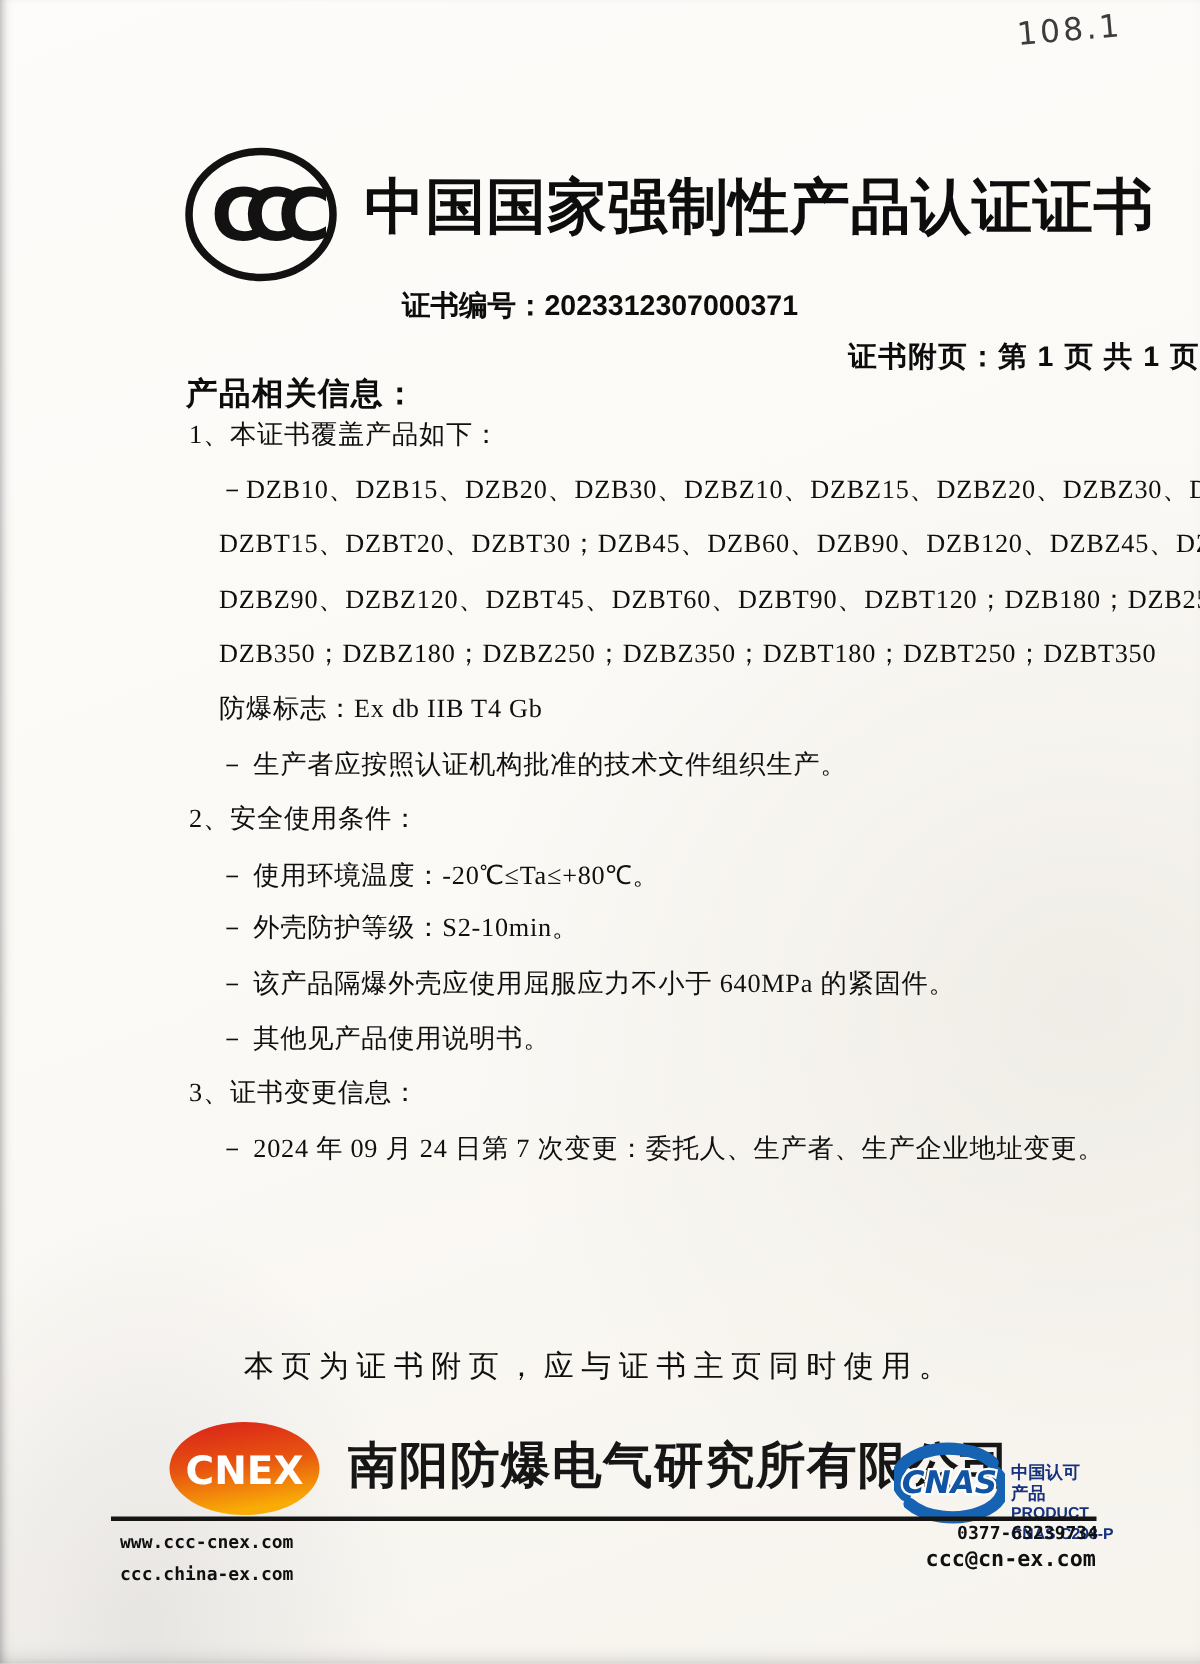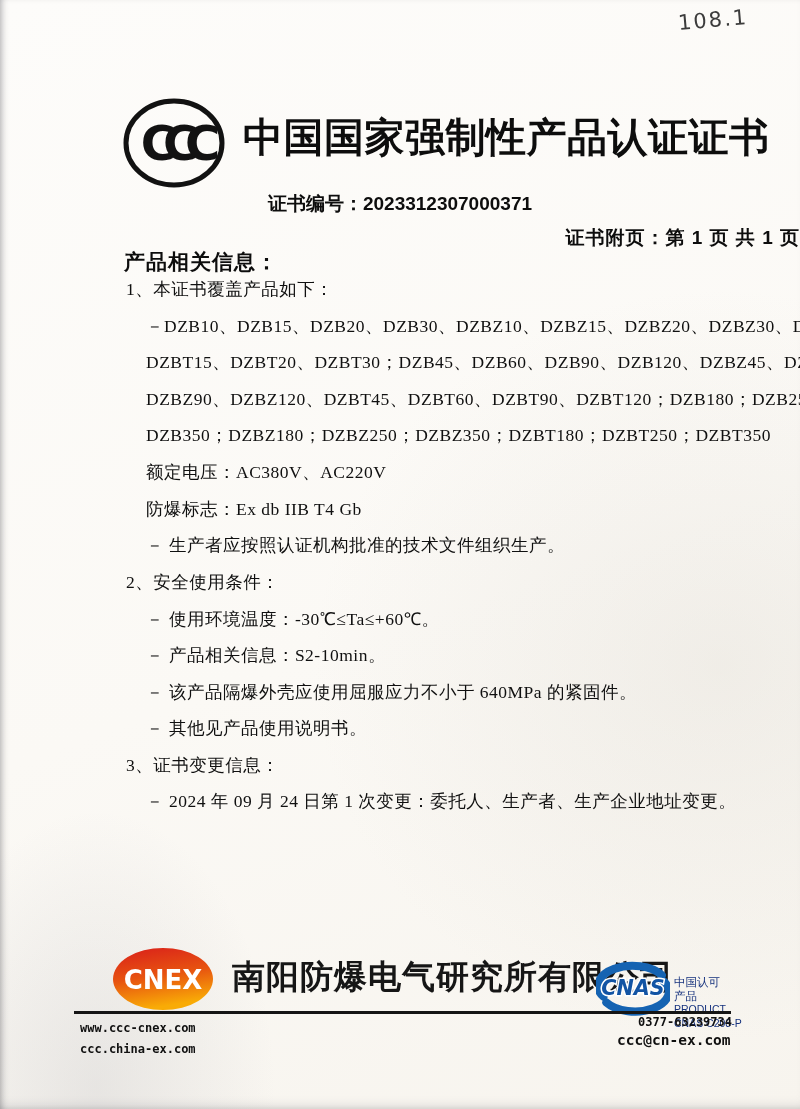--- a/index.html
+++ b/index.html
@@ -44,21 +44,21 @@
     position:absolute; left:0; top:897px; width:100%; text-align:center;
     font-family:"Liberation Serif", serif; font-size:20px; letter-spacing:5px; color:#101010;
   }
   
   .cnex-logo { position:absolute; left:112px; top:947px; }
   .company-name {
     position:absolute; left:232px; top:955px; width:360px;
     font-size:33px; font-weight:bold; letter-spacing:1px; white-space:nowrap; color:#161616;
   }
   .cnas-block { position:absolute; left:596px; top:944px; display:flex; align-items:center; }
-  .cnas-caption { margin-left:4px; line-height:13.5px; color:#16327e; font-weight:normal;margin-top:32px; }
+  .cnas-caption { margin-left:4px; line-height:13.5px; color:#16327e; font-weight:bold;margin-top:32px; }
   .cnas-caption .zh { font-size:11.5px; }
   .cnas-caption .en { font-size:10.5px; font-family:"Liberation Sans", sans-serif; }
   .rule { position:absolute; left:74px; top:1011px; width:657px; height:3px; background:#151515; }
   .websites {
     position:absolute; left:80px; top:1018px;
     font-family:"DejaVu Sans Mono", monospace; font-weight:bold; font-size:12px; line-height:21px; color:#101010;
   }
   .address-line {
     position:absolute; left:233px; top:1024px;
     font-size:17px; font-weight:bold; letter-spacing:0.5px; color:#101010; white-space:nowrap;
@@ -94,32 +94,32 @@
   </div>
 
   <div class="section-title">产品相关信息：</div>
 
   <div class="body-lines">
     <div class="line">1、本证书覆盖产品如下：</div>
     <div class="line ind">－DZB10、DZB15、DZB20、DZB30、DZBZ10、DZBZ15、DZBZ20、DZBZ30、DZBT10、</div>
     <div class="line ind">DZBT15、DZBT20、DZBT30；DZB45、DZB60、DZB90、DZB120、DZBZ45、DZBZ60、</div>
     <div class="line ind">DZBZ90、DZBZ120、DZBT45、DZBT60、DZBT90、DZBT120；DZB180；DZB250；</div>
     <div class="line ind">DZB350；DZBZ180；DZBZ250；DZBZ350；DZBT180；DZBT250；DZBT350</div>
-    <div class="line ind">额定电压：AC380V、AC220V</div>
     <div class="line ind">防爆标志：Ex db IIB T4 Gb</div>
     <div class="line ind">－ 生产者应按照认证机构批准的技术文件组织生产。</div>
     <div class="line">2、安全使用条件：</div>
-    <div class="line ind">－ 使用环境温度：-30℃≤Ta≤+60℃。</div>
-    <div class="line ind">－ 产品相关信息：S2-10min。</div>
+    <div class="line ind">－ 使用环境温度：-20℃≤Ta≤+80℃。</div>
+    <div class="line ind">－ 外壳防护等级：S2-10min。</div>
     <div class="line ind">－ 该产品隔爆外壳应使用屈服应力不小于 640MPa 的紧固件。</div>
     <div class="line ind">－ 其他见产品使用说明书。</div>
     <div class="line">3、证书变更信息：</div>
-    <div class="line ind">－ 2024 年 09 月 24 日第 1 次变更：委托人、生产者、生产企业地址变更。</div>
+    <div class="line ind">－ 2024 年 09 月 24 日第 7 次变更：委托人、生产者、生产企业地址变更。</div>
   </div>
 
+  <div class="footnote">本页为证书附页，应与证书主页同时使用。</div>
 
   <div class="cnex-logo">
     <svg width="102" height="64" viewBox="0 0 102 64">
       <defs>
         <linearGradient id="cnexGrad" x1="0" y1="0" x2="0.25" y2="1">
           <stop offset="0%" stop-color="#d91f1b"></stop>
           <stop offset="52%" stop-color="#e75310"></stop>
           <stop offset="100%" stop-color="#f9ab06"></stop>
         </linearGradient>
       </defs>

